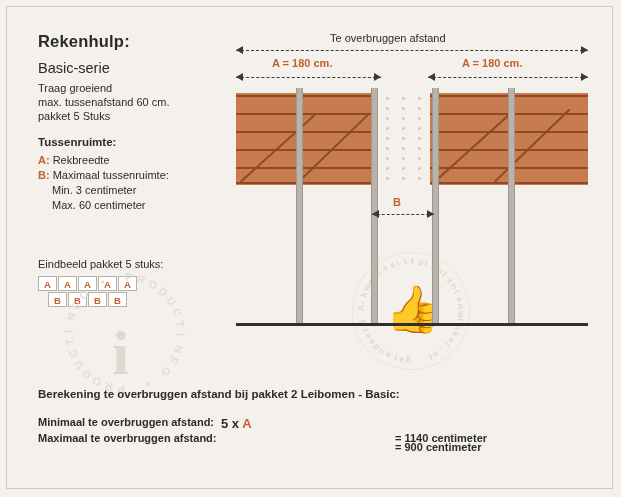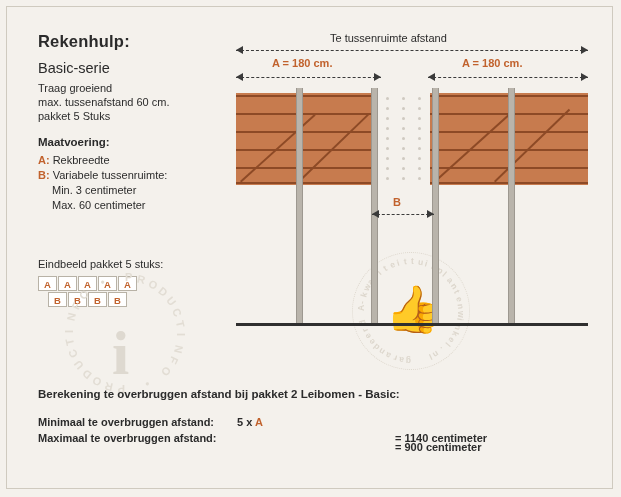--- a/index.html
+++ b/index.html
@@ -75,46 +75,46 @@
   .ground{position:absolute;left:236px;top:323px;width:352px;height:3px;background:#2f2f2f;}
 
   .b-lbl{position:absolute;left:393px;top:196px;font-size:11px;}
   .dash-b{position:absolute;left:372px;top:214px;width:62px;height:1px;border-top:1px dashed #3a3a3a;}
   .tussen{position:absolute;left:332px;top:224px;font-size:11px;}
 
   
   .calc-title{position:absolute;left:38px;top:388px;font-size:11.5px;font-weight:bold;}
   .row1{position:absolute;left:38px;top:416px;font-size:11px;font-weight:bold;}
   .row2{position:absolute;left:38px;top:432px;font-size:11px;font-weight:bold;}
-  .c-form1{position:absolute;left:237px;top:416px;font-size:11px;font-weight:bold;}
+  .c-form1{position:absolute;left:221px;top:416px;font-size:13px;font-weight:bold;}
   .c-form2{position:absolute;left:221px;top:432px;font-size:11px;font-weight:bold;}
   .c-res1{position:absolute;left:395px;top:441px;font-size:11px;font-weight:bold;}
   .c-res2{position:absolute;left:395px;top:432px;font-size:11px;font-weight:bold;}
   .green{color:#6f9b3a;font-weight:bold;}
 </style>
 </head>
 <body>
 
 <div id="root">
   <div class="border"></div>
 
   <div class="title">Rekenhulp:</div>
   <div class="subtitle">Basic-serie</div>
   <div class="line1">Traag groeiend</div>
   <div class="line2">max. tussenafstand 60 cm.</div>
   <div class="line3">pakket 5 Stuks</div>
 
-  <div class="maat">Maatvoering:</div>
+  <div class="maat">Tussenruimte:</div>
   <div class="ma">
     <span class="acc">A:</span>
     <span>Rekbreedte</span>
   </div>
   <div class="mb">
     <span class="accb">B:</span>
-    <span>Variabele tussenruimte:</span>
+    <span>Maximaal tussenruimte:</span>
   </div>
   <div class="mmin">Min. 3 centimeter</div>
   <div class="mmax">Max. 60 centimeter</div>
 
   <div class="eind">Eindbeeld pakket 5 stuks:</div>
   <div class="boxes">
     <div class="boxrow">
       <div class="cell a">A</div>
       <div class="cell a">A</div>
       <div class="cell a">A</div>
@@ -204,21 +204,21 @@
         <span style="transform: rotate(310.909deg) translate(0px, -55px);">l</span>
         <span style="transform: rotate(319.091deg) translate(0px, -55px);">i</span>
         <span style="transform: rotate(327.273deg) translate(0px, -55px);">t</span>
         <span style="transform: rotate(335.455deg) translate(0px, -55px);">e</span>
         <span style="transform: rotate(343.636deg) translate(0px, -55px);">i</span>
         <span style="transform: rotate(351.818deg) translate(0px, -55px);">t</span>
       </div>
   </div>
   <div class="hand">👍</div>
 
-  <div class="lbl-top">Te tussenruimte afstand</div>
+  <div class="lbl-top">Te overbruggen afstand</div>
   <div class="dash-long"></div>
   <div class="arrow ar-l" style="left:236px;top:46px;"></div>
   <div class="arrow ar-r" style="left:581px;top:46px;"></div>
 
   <div class="a-lbl-left"><span class="acc">A = 180 cm.</span></div>
   <div class="a-lbl-right"><span class="acc">A = 180 cm.</span></div>
   <div class="dash-a1"></div>
   <div class="arrow ar-l" style="left:236px;top:73px;"></div>
   <div class="arrow ar-r" style="left:374px;top:73px;"></div>
   <div class="dash-a2"></div>

